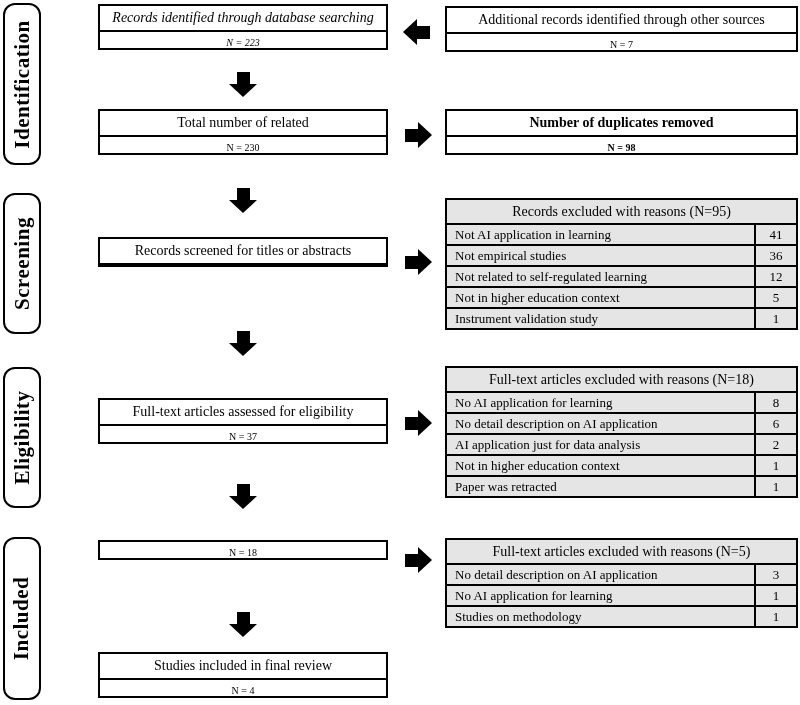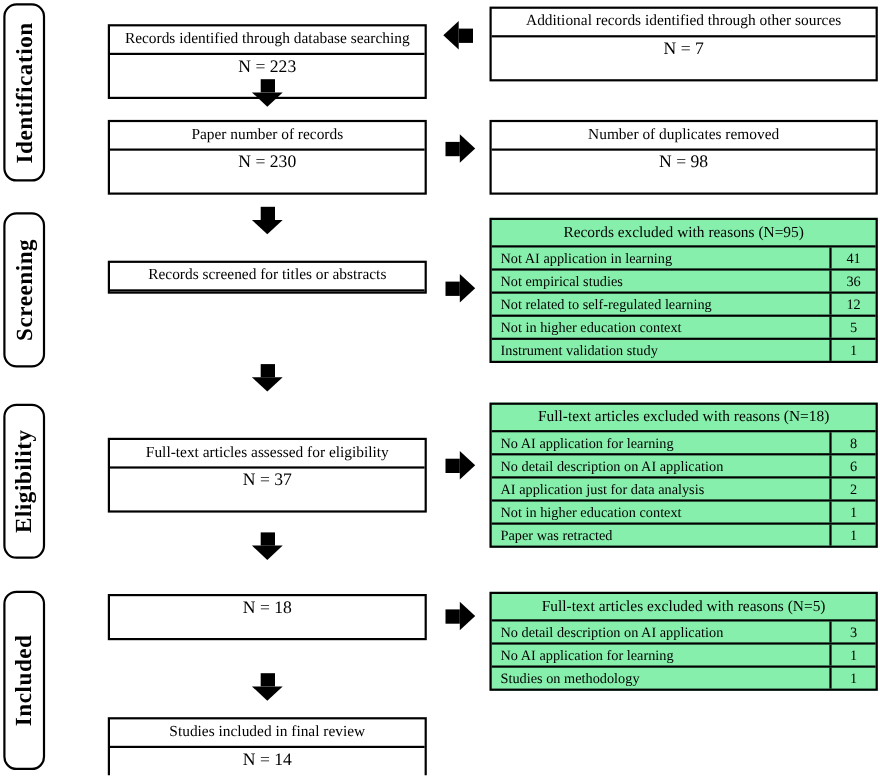--- a/index.html
+++ b/index.html
@@ -17,24 +17,24 @@
   }
   
   .fbox{
     position:absolute;width:290px;border:2px solid #000;background:#fff;box-sizing:border-box;
   }
   .fbox.wide{width:353px;}
   .fbox .t{
     height:24px;line-height:24px;border-bottom:2px solid #000;text-align:center;
     font-size:14px;white-space:nowrap;overflow:hidden;padding:0 2px;
   }
-  .fbox .n{height:38px;line-height:22px;text-align:center;font-size:16px;}
+  .fbox .n{height:16px;line-height:22px;text-align:center;font-size:10px;}
   
   .xtable{
-    position:absolute;left:445px;width:353px;border:2px solid #000;background:#86efac;box-sizing:border-box;
+    position:absolute;left:445px;width:353px;border:2px solid #000;background:#e5e5e5;box-sizing:border-box;
   }
   .xtable .hd{
     height:23px;line-height:23px;border-bottom:2px solid #000;text-align:center;
     font-size:14px;white-space:nowrap;overflow:hidden;
   }
   .xtable .row{display:flex;height:19px;line-height:19px;border-bottom:2px solid #000;font-size:13px;}
   .xtable .row:last-child{border-bottom:none;}
   .xtable .reason{flex:1;padding-left:8px;border-right:2px solid #000;white-space:nowrap;overflow:hidden;}
   .xtable .cnt{width:40px;text-align:center;}
   
@@ -59,47 +59,47 @@
   <div class="stage" style="top:193px;height:141px;">
     <span>Screening</span>
   </div>
   <div class="stage" style="top:367px;height:141px;">
     <span>Eligibility</span>
   </div>
   <div class="stage" style="top:537px;height:163px;">
     <span>Included</span>
   </div>
 
-  <div class="fbox" style="left:98px;top:22px;">
+  <div class="fbox" style="left:98px;top:4px;font-style:italic;">
     <div class="t">Records identified through database searching</div>
     <div class="n">N = 223</div>
   </div>
   <div class="arrow-left" style="left:403px;top:19px;">
     <div class="head"></div>
     <div class="shaft"></div>
   </div>
   <div class="fbox wide" style="left:445px;top:6px;">
     <div class="t">Additional records identified through other sources</div>
     <div class="n">N = 7</div>
   </div>
 
   <div class="arrow-down" style="left:229px;top:72px;">
     <div class="shaft"></div>
     <div class="head"></div>
   </div>
 
   <div class="fbox" style="left:98px;top:109px;">
-    <div class="t">Paper number of records</div>
+    <div class="t">Total number of related</div>
     <div class="n">N = 230</div>
   </div>
   <div class="arrow-right" style="left:405px;top:122px;">
     <div class="shaft"></div>
     <div class="head"></div>
   </div>
-  <div class="fbox wide" style="left:445px;top:109px;">
+  <div class="fbox wide" style="left:445px;top:109px;font-weight:bold;">
     <div class="t">Number of duplicates removed</div>
     <div class="n">N = 98</div>
   </div>
 
   <div class="arrow-down" style="left:229px;top:188px;">
     <div class="shaft"></div>
     <div class="head"></div>
   </div>
 
   <div class="fbox" style="left:98px;top:237px;">
@@ -198,16 +198,16 @@
     </div>
   </div>
 
   <div class="arrow-down" style="left:229px;top:612px;">
     <div class="shaft"></div>
     <div class="head"></div>
   </div>
 
   <div class="fbox" style="left:98px;top:652px;">
     <div class="t">Studies included in final review</div>
-    <div class="n">N = 14</div>
+    <div class="n">N = 4</div>
   </div>
 
 </div>
 
 </body></html>

